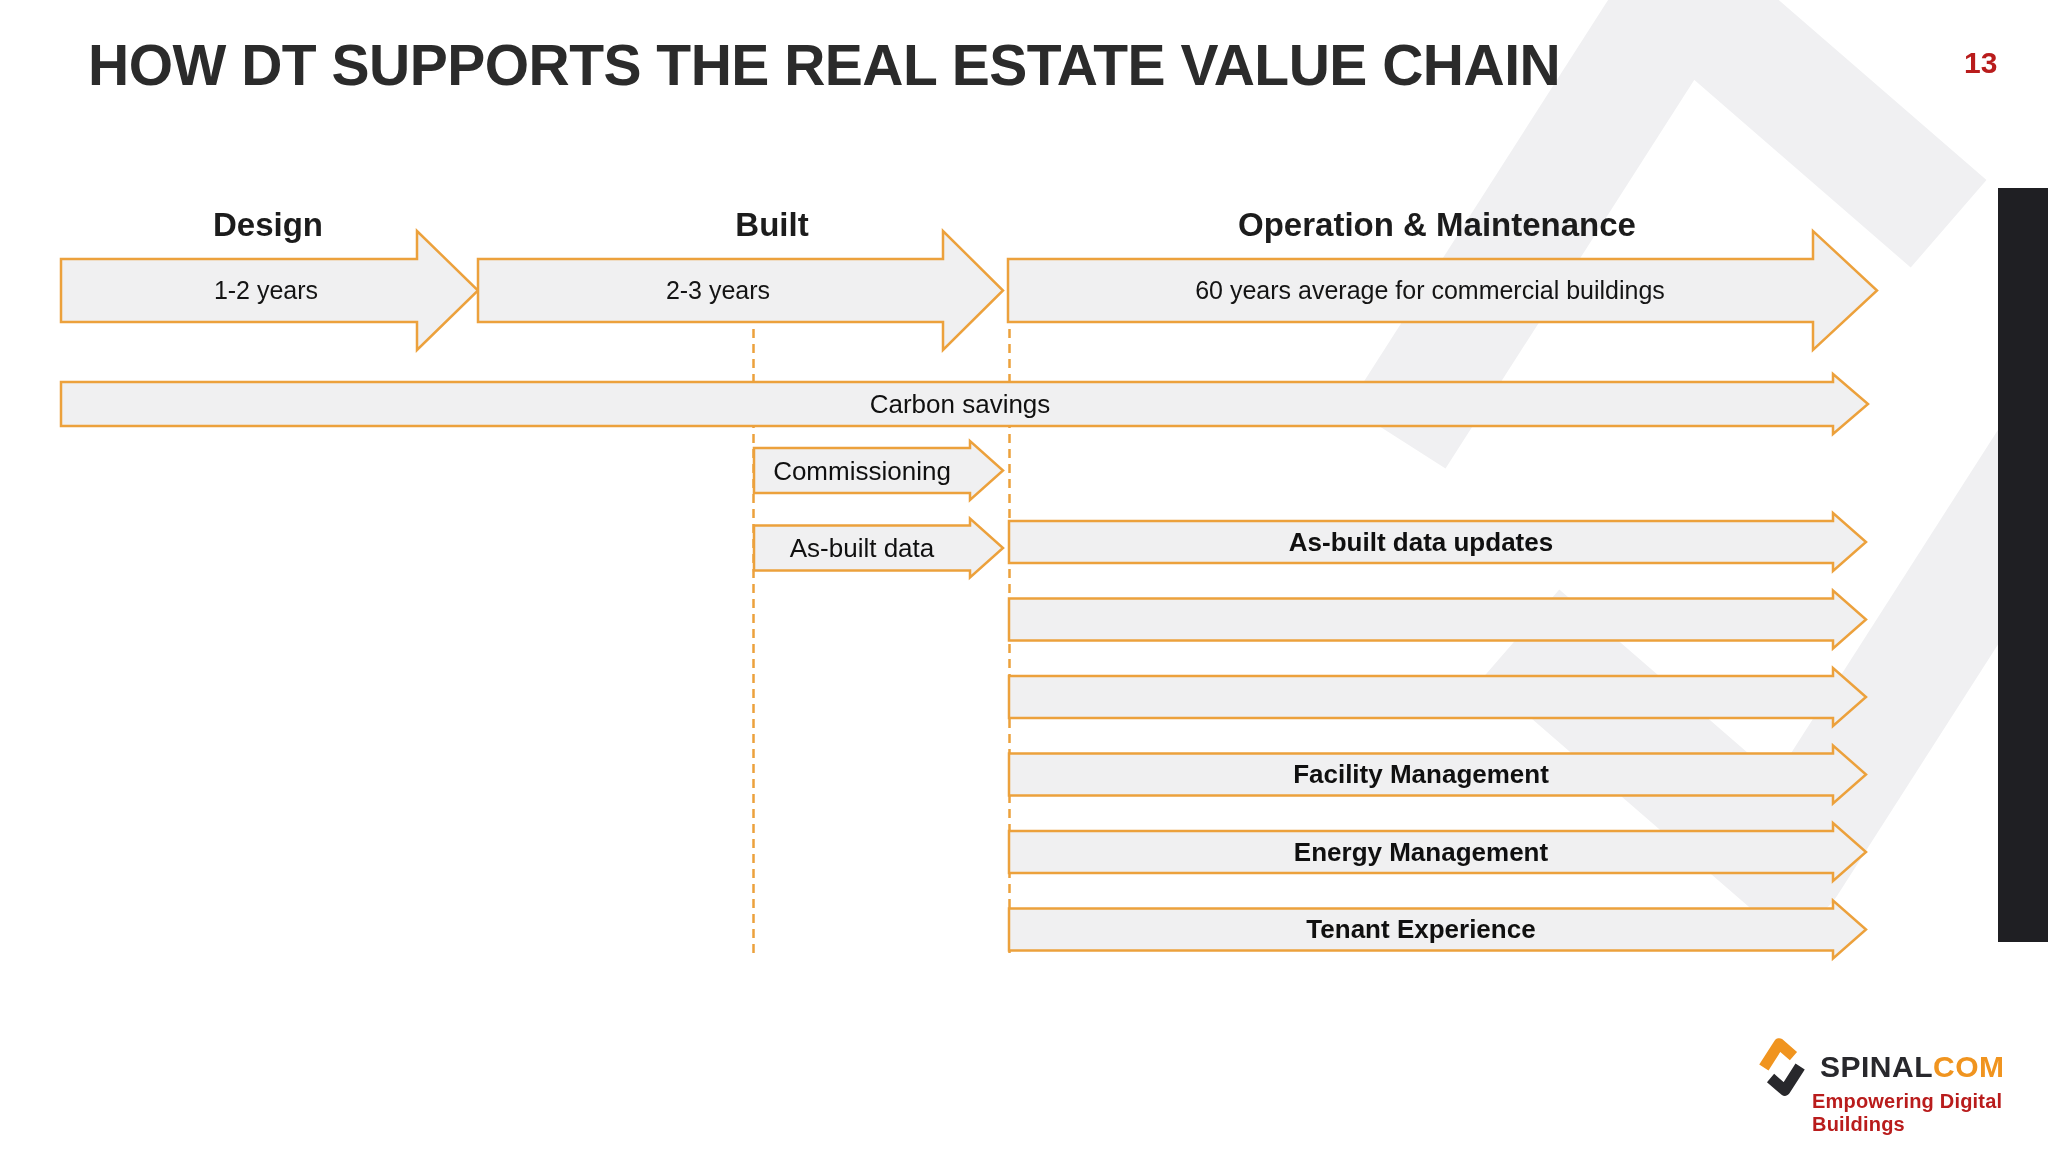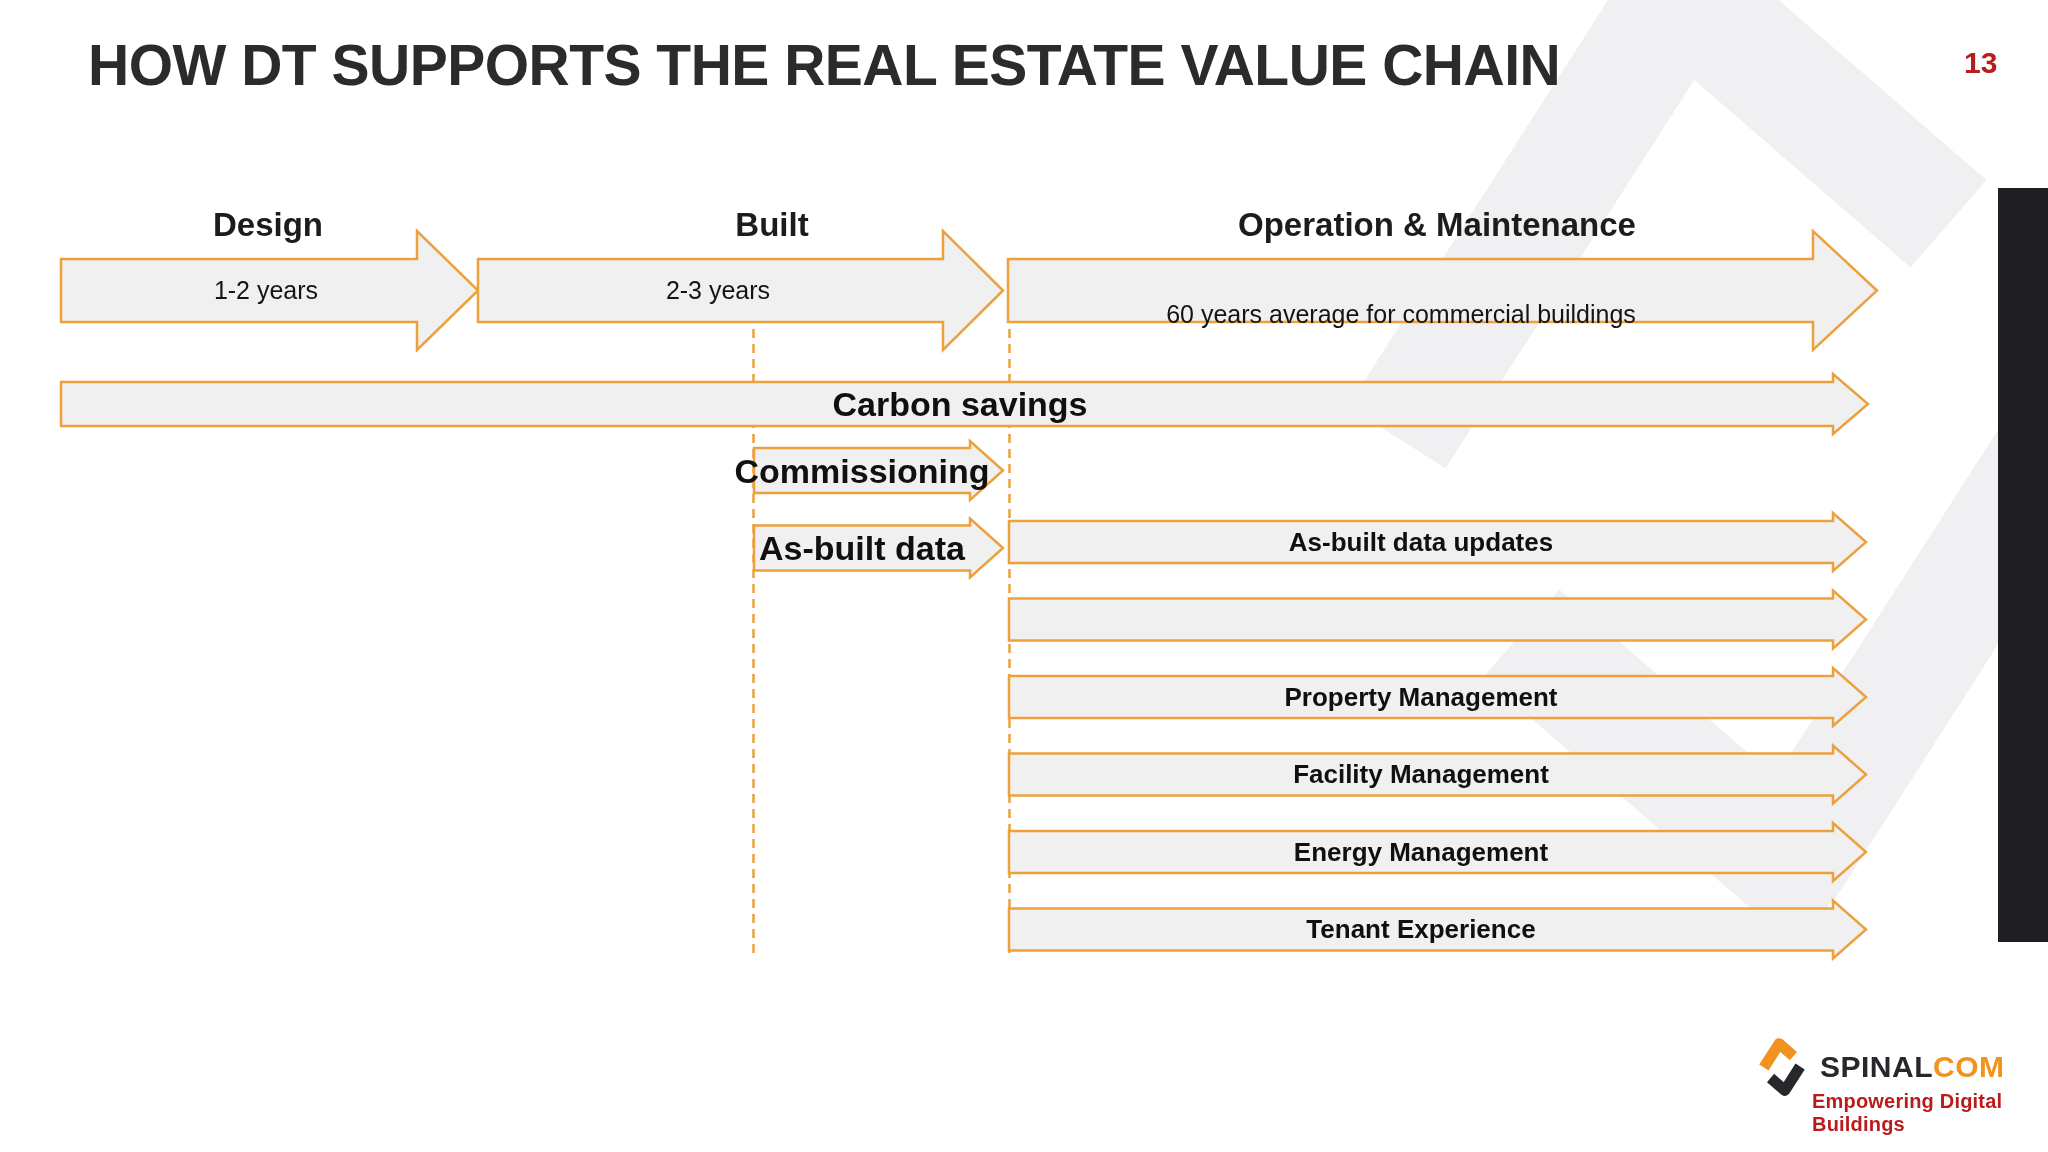--- a/index.html
+++ b/index.html
@@ -13,21 +13,21 @@
   .watermark{z-index:0;}
   .txt{position:absolute;z-index:2;color:#161616;white-space:nowrap;}
   .center{transform:translateX(-50%);text-align:center;}
   .slide-title{
     left:88px;top:34px;font-size:57px;font-weight:bold;color:#2b2b2b;
     letter-spacing:-0.5px;line-height:62px;
   }
   .page-num{left:1964px;top:46px;font-size:30px;font-weight:bold;color:#b91c1c;line-height:34px;}
   .phase-header{top:206px;font-size:33px;font-weight:bold;color:#1c1c1c;line-height:38px;}
   .duration{top:275px;font-size:25px;line-height:30px;color:#141414;}
-  .band-label{font-size:34px;font-weight:bold;line-height:32px;color:#101010;}
+  .band-label{font-size:26px;font-weight:normal;line-height:32px;color:#101010;}
   .om-label{left:1009px;width:824px;text-align:center;font-size:26px;font-weight:bold;line-height:32px;color:#101010;position:absolute;z-index:2;}
   .black-bar{position:absolute;left:1998px;top:188px;width:50px;height:754px;background:#1f1f23;z-index:3;}
   .logo{position:absolute;left:1758px;top:1036px;z-index:2;}
   .logo-text{position:absolute;left:1812px;top:1050px;z-index:2;font-size:30px;font-weight:bold;letter-spacing:0.5px;line-height:34px;}
   .logo-text .p1{color:#28282c;margin-left:8px;}
   .logo-text .p2{color:#f0941f;}
   .logo-tagline{position:absolute;left:1812px;top:1090px;z-index:2;font-size:20px;font-weight:bold;color:#b91c1c;letter-spacing:0.2px;}
 </style>
 </head>
 <body>
@@ -72,29 +72,28 @@
 
   <div class="txt slide-title">HOW DT SUPPORTS THE REAL ESTATE VALUE CHAIN</div>
   <div class="txt page-num">13</div>
 
   <div class="txt phase-header center" style="left:268px;">Design</div>
   <div class="txt phase-header center" style="left:772px;">Built</div>
   <div class="txt phase-header center" style="left:1437px;">Operation &amp; Maintenance</div>
 
   <div class="txt duration center" style="left:266px;">1-2 years</div>
   <div class="txt duration center" style="left:718px;">2-3 years</div>
-  <div class="txt duration center" style="left:1401px;margin-top:24px;">60 years average for commercial buildings</div>
+  <div class="txt duration center" style="left:1430px;">60 years average for commercial buildings</div>
 
   <div class="txt band-label center" style="left:960px;top:388px;">Carbon savings</div>
 
   <div class="txt band-label center" style="left:862px;top:455px;">Commissioning</div>
   <div class="txt band-label center" style="left:862px;top:532px;">As-built data</div>
 
   <div class="om-label" style="top:526px;">As-built data updates</div>
-  <div class="om-label" style="top:681px;">Property Management</div>
   <div class="om-label" style="top:758px;">Facility Management</div>
   <div class="om-label" style="top:836px;">Energy Management</div>
   <div class="om-label" style="top:913px;">Tenant Experience</div>
 
   <div class="black-bar"></div>
 
   <svg class="logo" width="48" height="63" viewBox="0 0 100 132">
     <g fill="none" stroke-width="23" stroke-linejoin="round">
       <polyline points="12,66 44,16 74,42" stroke="#f0941f"></polyline>
       <polyline points="88,64 56,114 26,88" stroke="#28282c"></polyline>

